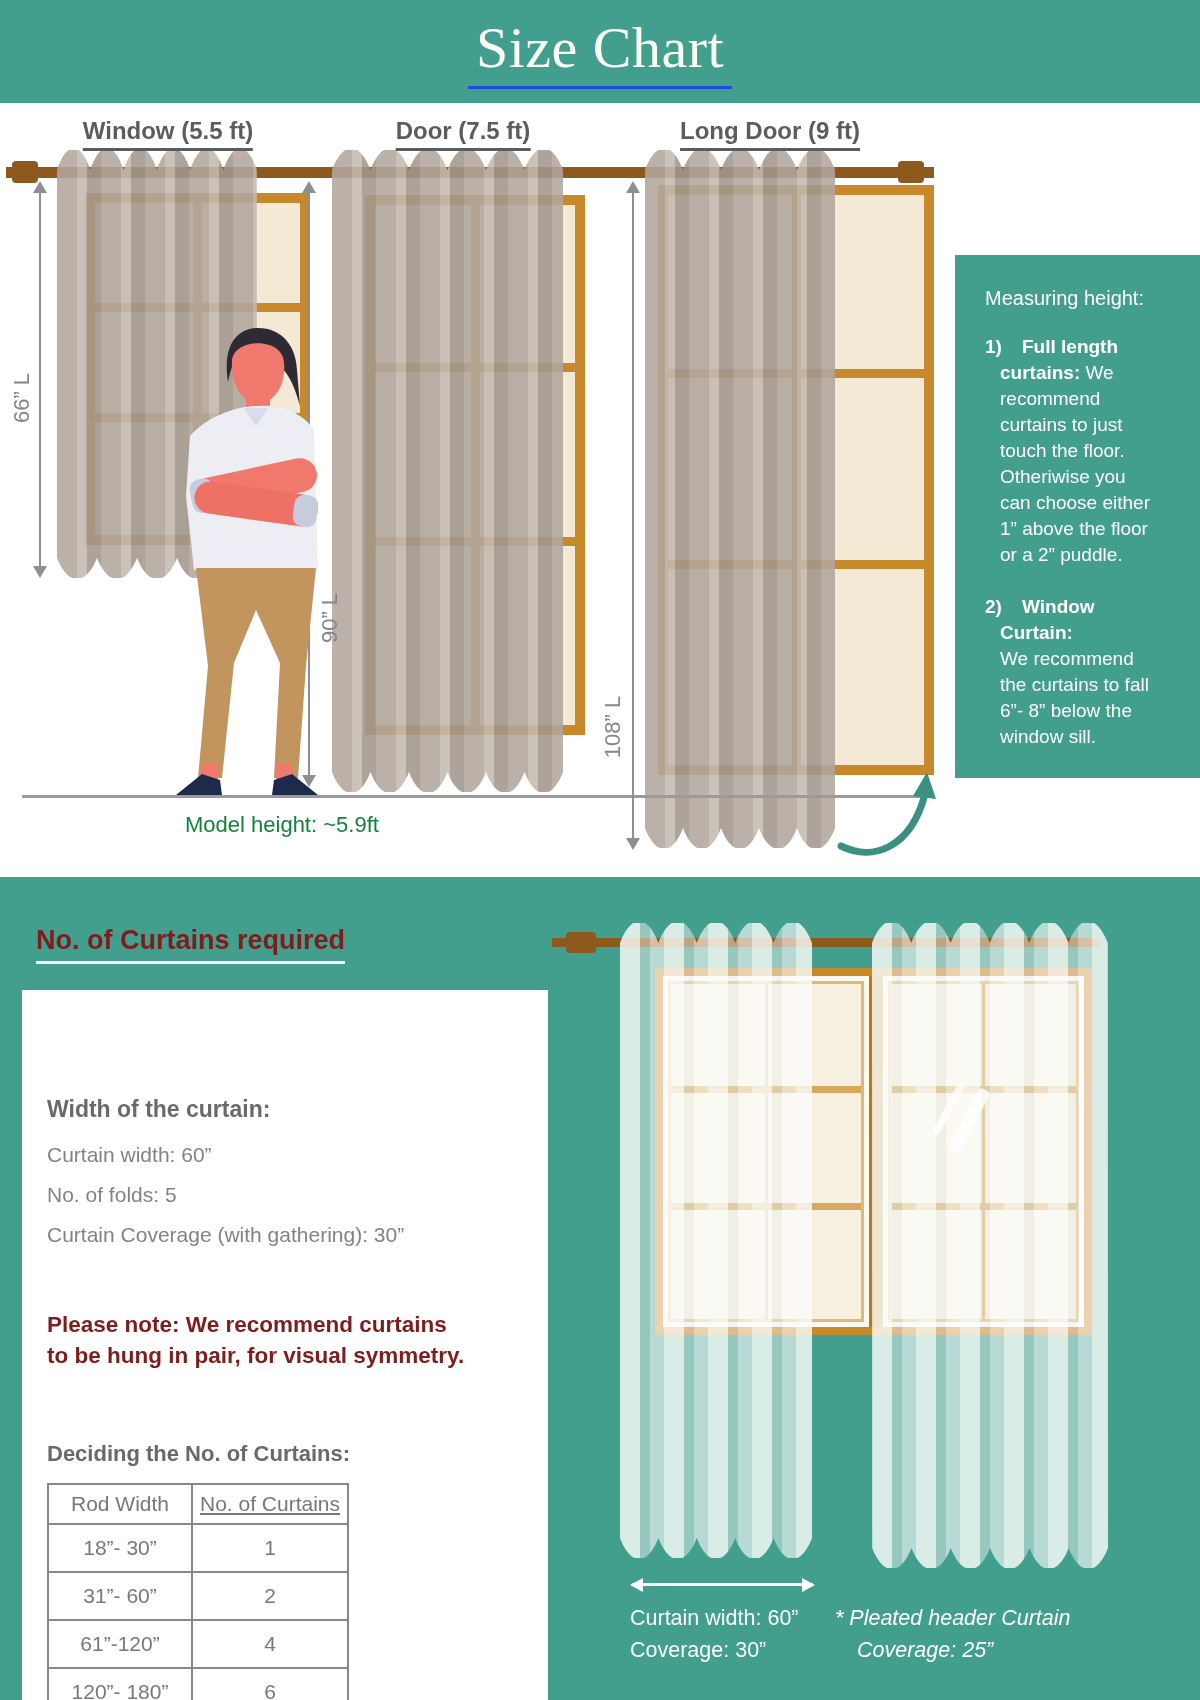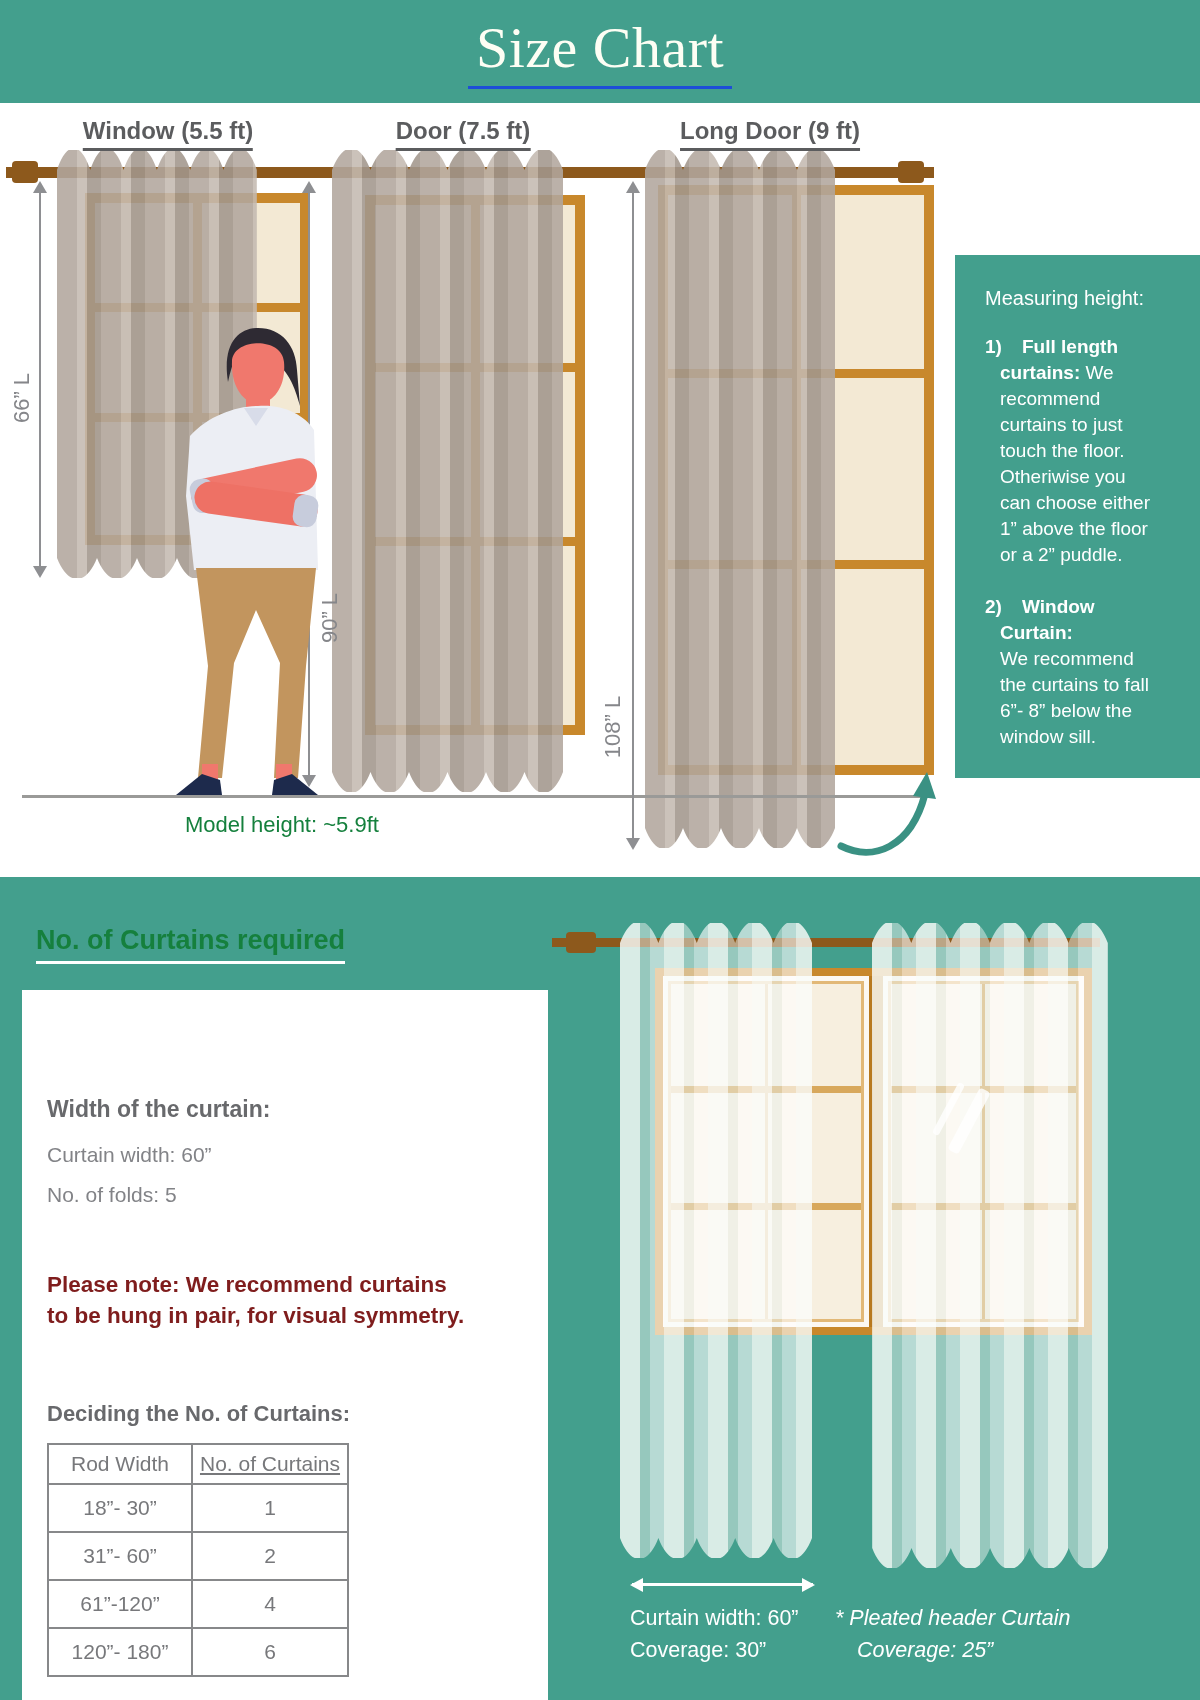--- a/index.html
+++ b/index.html
@@ -36,21 +36,21 @@
            color:#fff;box-sizing:border-box;padding:32px 14px 0 30px;z-index:7;}
   .infobox h3{margin:0 0 24px;font-size:20px;font-weight:400;}
   .ib-item{font-size:19px;line-height:26px;}
   .ib-item + .ib-item{margin-top:26px;}
   .ib-num{display:inline-block;width:37px;font-weight:bold;}
   .ib-line.ind{padding-left:15px;}
   .b{font-weight:bold;}
   .curve-arrow{position:absolute;left:833px;top:768px;width:115px;height:92px;z-index:7;}
   
   .bsec{position:absolute;left:0;top:877px;width:1200px;height:823px;background:#439f8d;z-index:0;}
-  .bhead{position:absolute;left:36px;top:925px;font-size:27px;font-weight:bold;color:#15803d;
+  .bhead{position:absolute;left:36px;top:925px;font-size:27px;font-weight:bold;color:#7f1d1d;
          border-bottom:3px solid #fff;padding-bottom:5px;z-index:5;white-space:nowrap;}
   .card{position:absolute;left:22px;top:990px;width:526px;height:710px;background:#fff;z-index:5;
         box-sizing:border-box;padding:106px 30px 0 25px;color:#808184;}
   .card .whead{font-size:23px;font-weight:bold;color:#68696c;margin-bottom:12px;}
   .wline{font-size:21px;line-height:40px;color:#828387;}
   .note{margin-top:54px;width:426px;font-size:22.5px;font-weight:bold;color:#7f1d1d;line-height:31px;}
   .thead{margin-top:70px;font-size:22px;font-weight:bold;color:#68696c;}
   table.rodtab{margin-top:16px;border-collapse:collapse;}
   .rodtab th,.rodtab td{border:2px solid #87888a;color:#77787b;font-weight:400;text-align:center;}
   .rodtab th{font-size:21px;height:36px;}
@@ -194,20 +194,21 @@
     <polygon points="80,28 94,4 103,31" fill="#3a9183"></polygon>
   </svg>
 
   <div class="bsec"></div>
   <div class="bhead">No. of Curtains required</div>
 
   <div class="card">
     <div class="whead">Width of the curtain:</div>
     <div class="wline">Curtain width: 60”</div>
     <div class="wline">No. of folds: 5</div>
+    <div class="wline">Curtain Coverage (with gathering): 30”</div>
     <div class="note">Please note: We recommend curtains to be hung in pair, for visual symmetry.</div>
     <div class="thead">Deciding the No. of Curtains:</div>
     <table class="rodtab">
       <tbody>
           <tr>
         <th class="c1">Rod Width</th>
         <th class="c2">No. of Curtains</th>
       </tr>
       <tr>
         <td>18”- 30”</td>

